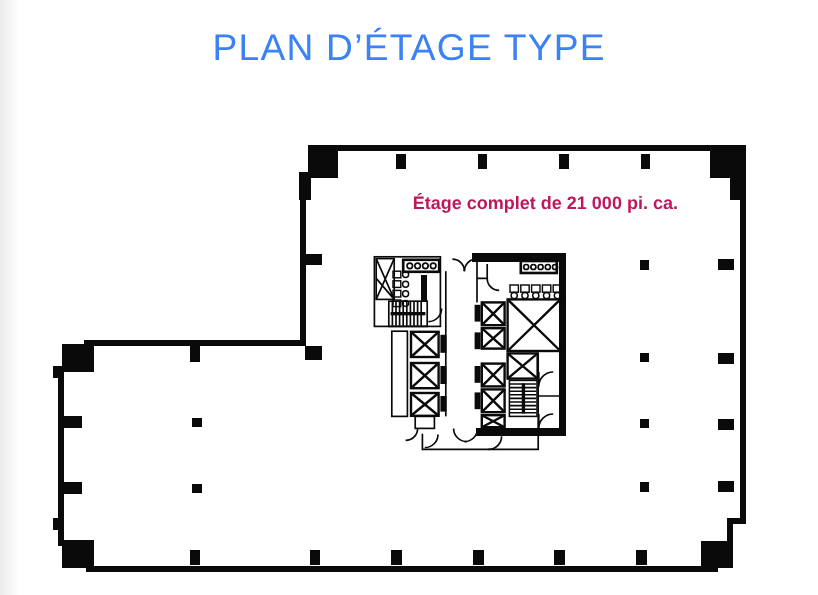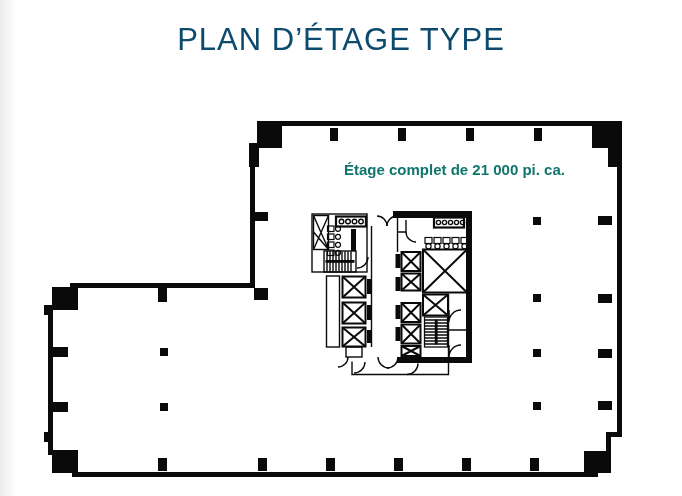--- a/index.html
+++ b/index.html
@@ -10,25 +10,25 @@
   }
   .page-edge{
     position:absolute;left:0;top:0;width:16px;height:496px;
     background:linear-gradient(90deg,#ebebeb 0%,#ffffff 100%);
     pointer-events:none;
   }
   .page-title{
     position:absolute;left:0;top:22px;width:682px;
     text-align:center;
     font-size:31px;font-weight:300;letter-spacing:1px;
-    color:#0c4a6e;
+    color:#3b82f6;
   }
   .area-label{
     position:absolute;left:344px;top:161px;
-    font-size:15px;font-weight:700;color:#0f766e;
+    font-size:15px;font-weight:700;color:#be185d;
     white-space:nowrap;letter-spacing:0px;
   }
   svg{position:absolute;left:0;top:0;}
   .w{stroke:#0a0a0a;fill:none;}
   .fb{fill:#0a0a0a;stroke:none;}
 </style>
 </head>
 <body>
 
 <div class="page-edge"></div>

